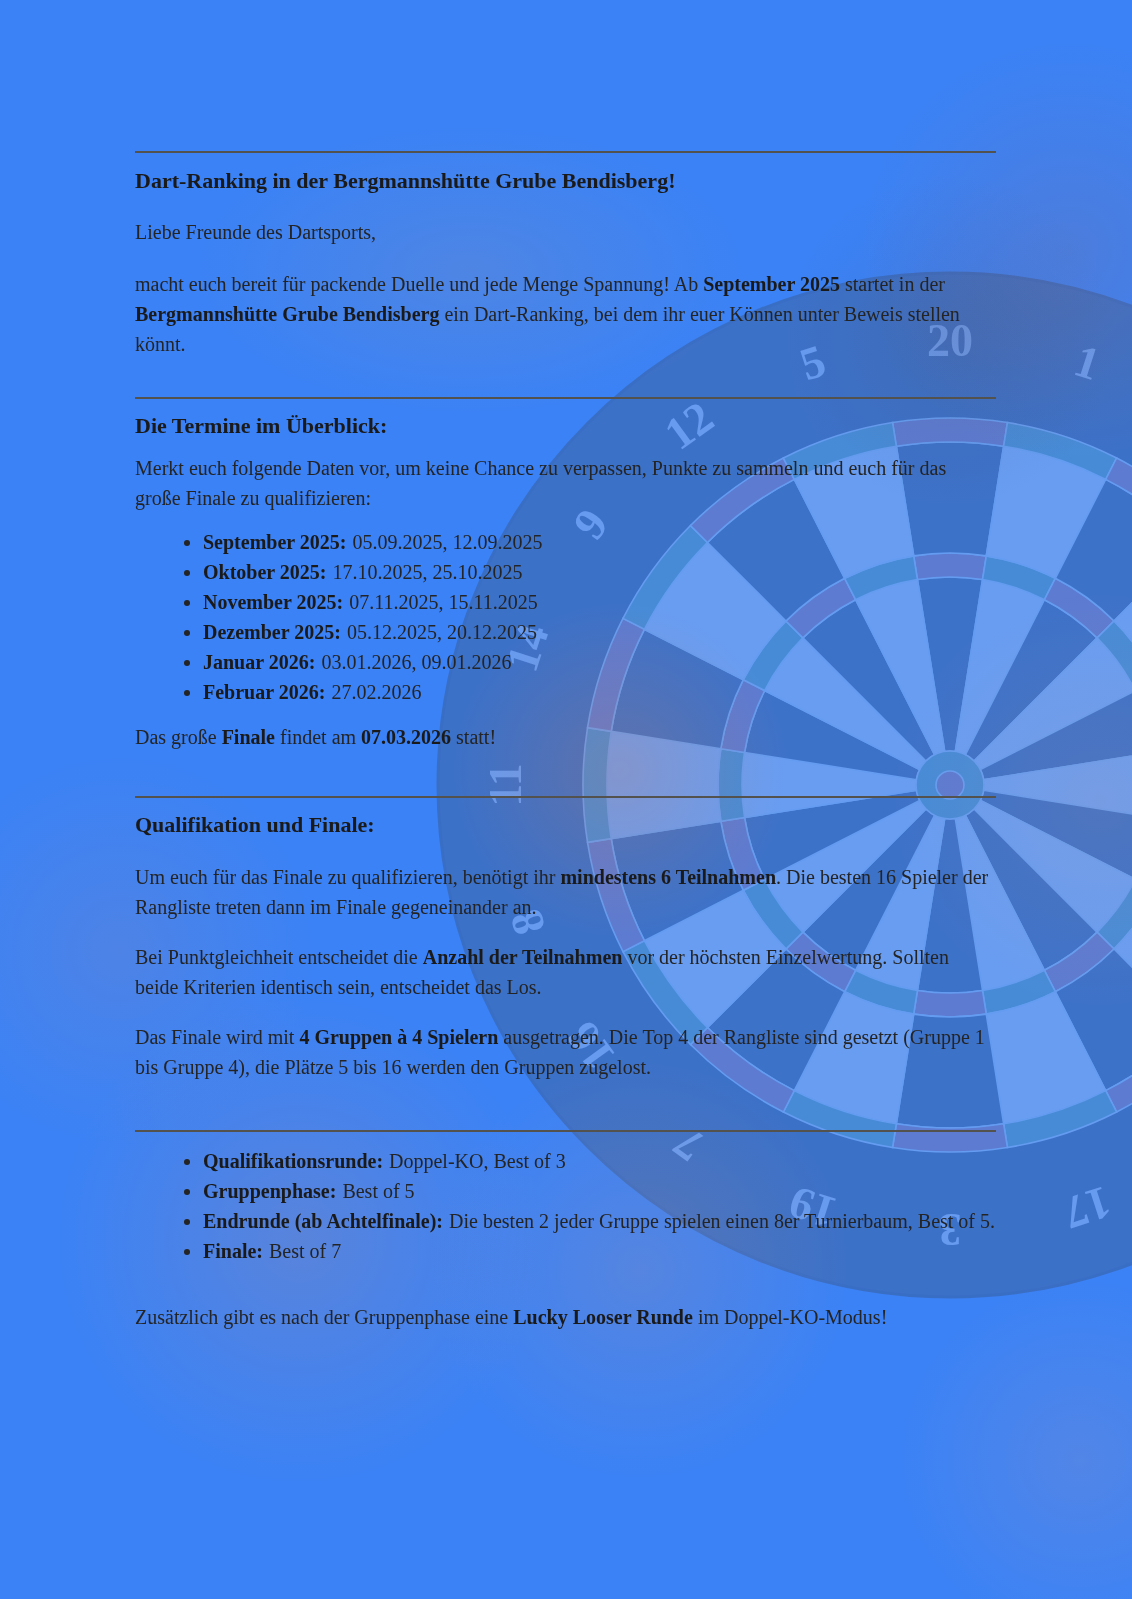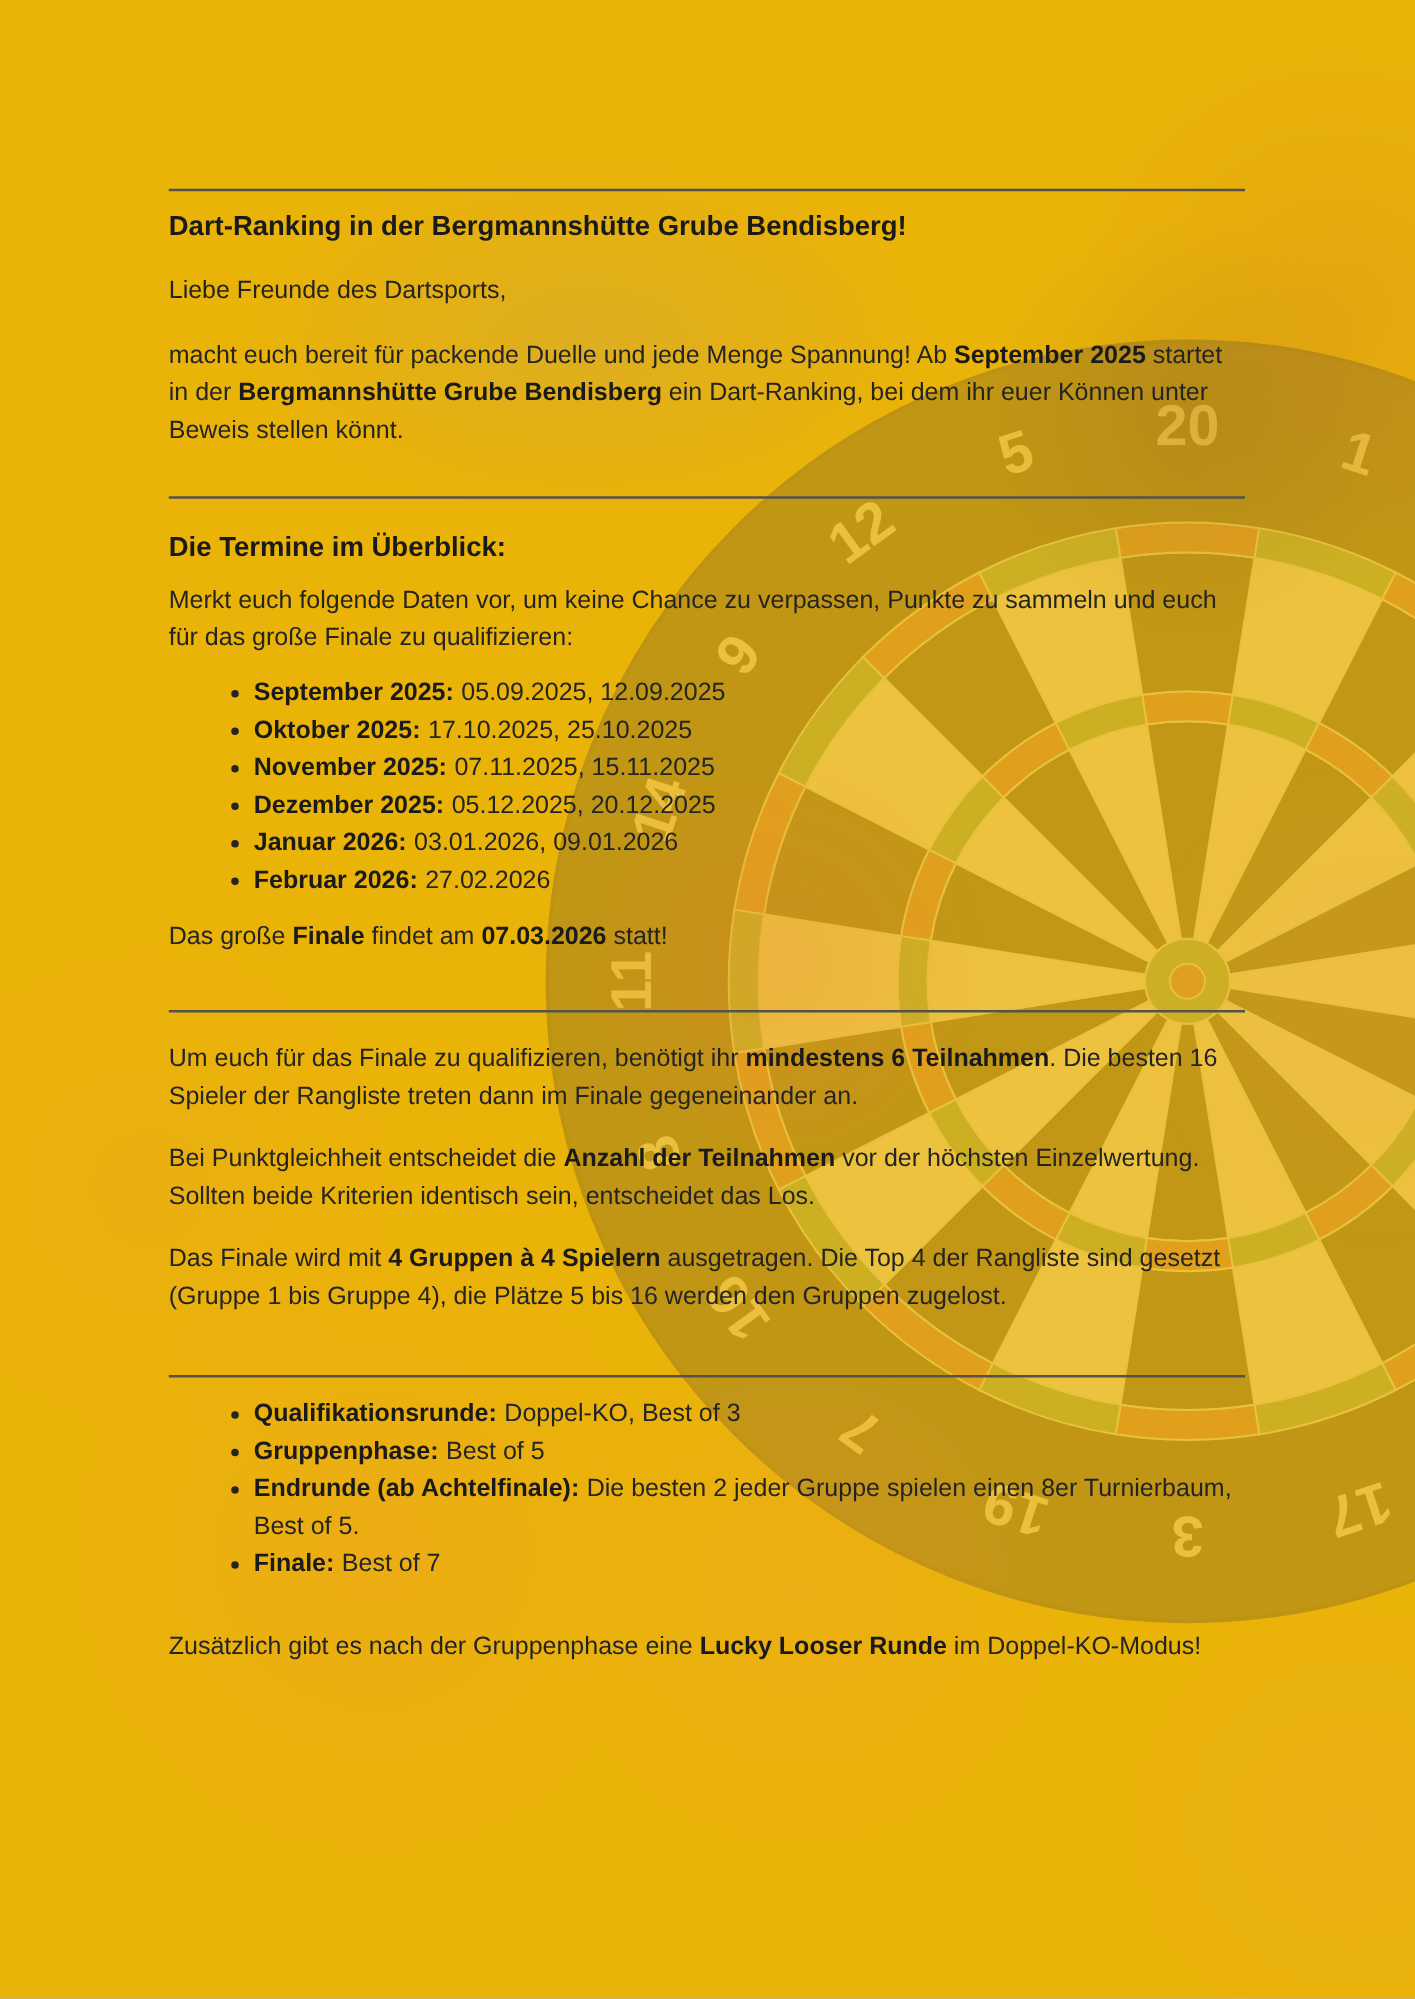--- a/index.html
+++ b/index.html
@@ -1,22 +1,22 @@
 <!DOCTYPE html>
 <html lang="de"><head>
 <meta charset="utf-8">
 <style>
   html,body{margin:0;padding:0;background:#b8b6b4;}
   .page{
     position:relative;
     width:1132px;height:1599px;
     margin:0 auto;
-    background:#eab308;
+    background:#3b82f6;
     overflow:hidden;
-    font-family:Liberation Sans, sans-serif;
+    font-family:Liberation Serif, serif;
   }
   
   #dartboard{
     position:absolute;
     left:430px;top:265px;
     width:1040px;height:1040px;
     opacity:.24;
   }
   .flames{
     position:absolute;inset:0;
@@ -36,21 +36,21 @@
     left:135px;top:151px;width:861px;
     font-size:20px;line-height:30px;
     color:#242424;
   }
   .content hr{
     border:none;border-top:2px solid #54524f;
     margin:0;width:100%;
   }
   h1,h2{font-size:22px;line-height:30px;font-weight:bold;color:#1a1a1a;}
   h1{margin:13px 0 0;}
-  h2{margin:24px 0 0;}
+  h2{margin:12px 0 0;}
   p{margin:0;}
   .b{font-weight:bold;color:#1a1a1a;}
   .lbl{margin-right:6px;}
   .greeting{margin-top:21px;}
   .intro{margin-top:22px;}
   .rule-2{margin-top:38px !important;}
   .termine-intro{margin-top:12px;}
   ul{margin:14px 0 0;padding-left:68px;}
   li{line-height:30px;}
   .finale-note{margin-top:15px;}
@@ -195,20 +195,21 @@
       <li><span class="b lbl">November 2025:</span><span>07.11.2025, 15.11.2025</span></li>
       <li><span class="b lbl">Dezember 2025:</span><span>05.12.2025, 20.12.2025</span></li>
       <li><span class="b lbl">Januar 2026:</span><span>03.01.2026, 09.01.2026</span></li>
       <li><span class="b lbl">Februar 2026:</span><span>27.02.2026</span></li>
     </ul>
 
     <p class="finale-note"><span>Das große </span><span class="b">Finale</span><span> findet am </span><span class="b">07.03.2026</span><span> statt!</span></p>
 
     <hr class="rule-3">
 
+    <h2>Qualifikation und Finale:</h2>
 
     <p class="q1"><span>Um euch für das Finale zu qualifizieren, benötigt ihr </span><span class="b">mindestens 6 Teilnahmen</span><span>. Die besten 16 Spieler der Rangliste treten dann im Finale gegeneinander an.</span></p>
     <p class="q2"><span>Bei Punktgleichheit entscheidet die </span><span class="b">Anzahl der Teilnahmen</span><span> vor der höchsten Einzelwertung. Sollten beide Kriterien identisch sein, entscheidet das Los.</span></p>
     <p class="q3"><span>Das Finale wird mit </span><span class="b">4 Gruppen à 4 Spielern</span><span> ausgetragen. Die Top 4 der Rangliste sind gesetzt (Gruppe 1 bis Gruppe 4), die Plätze 5 bis 16 werden den Gruppen zugelost.</span></p>
 
     <hr class="rule-4">
 
 
     <ul class="modes">
       <li><span class="b lbl">Qualifikationsrunde:</span><span>Doppel-KO, Best of 3</span></li>

